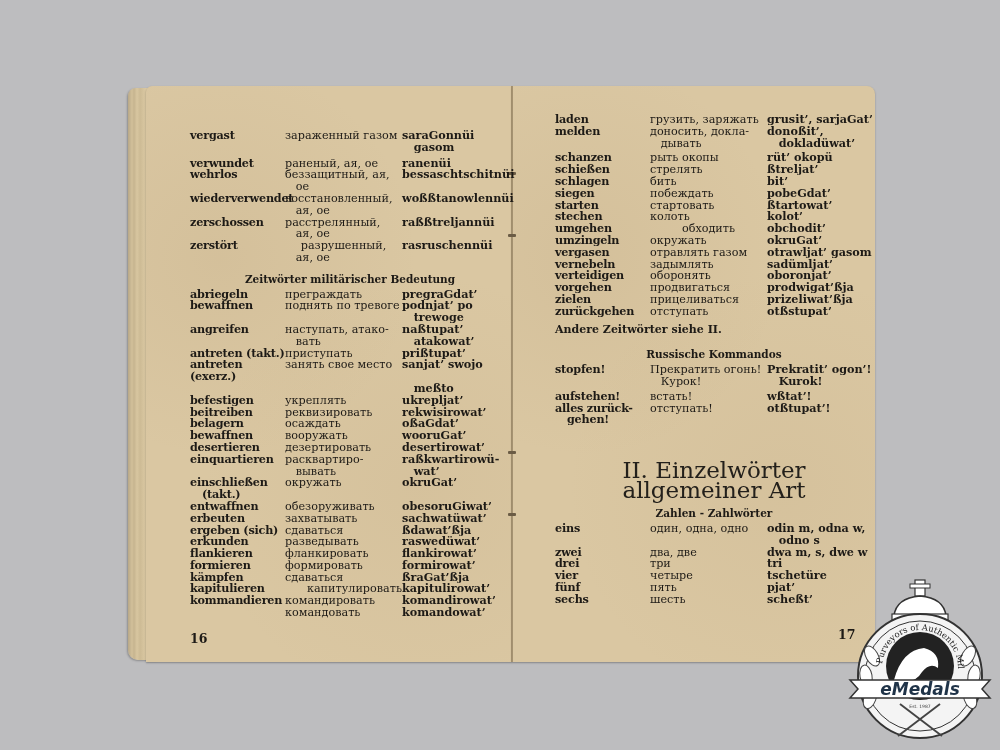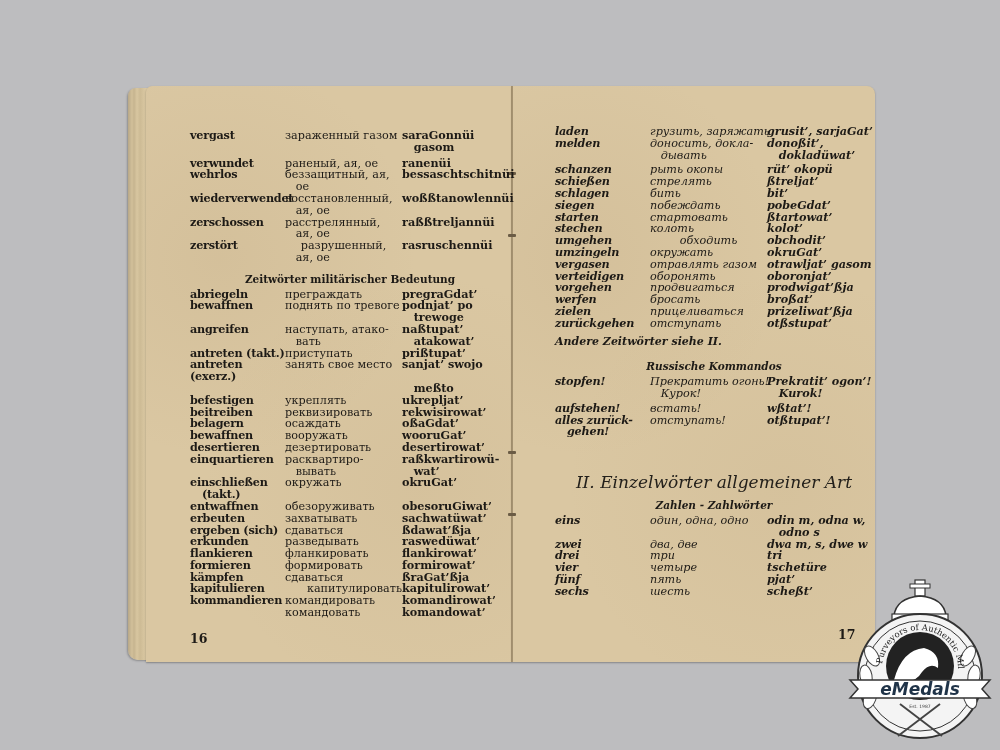--- a/index.html
+++ b/index.html
@@ -30,21 +30,21 @@
     background:#8f7c5c; opacity:.7;
   }
   .staple { position:absolute; left:380px; width:8px; height:3px; background:#6b5c45; border-radius:1px; }
   .content { position:absolute; color:#1d1a16; font-size:11.2px; line-height:11.8px; }
   .row { display:flex; position:relative; }
   .c1 { width:95px; flex:none; font-weight:bold; letter-spacing:-.2px; }
   .c2 { width:117px; flex:none; }
   .c3 { flex:1; font-weight:bold; white-space:pre; }
   .cont { padding-left:12px; }
   .heading { text-align:center; font-weight:bold; font-size:10.5px; margin:10px 0 3px; }
-  .big-heading { text-align:center; font-size:17px; line-height:20px; margin:34px 0 8px; color:#23201b; }
+  .big-heading { text-align:center; font-size:23px; line-height:20px; margin:34px 0 8px; color:#23201b; }
   .note { font-weight:bold; margin-top:6px; font-size:11px; }
   .pageno { position:absolute; font-weight:bold; font-size:12.5px; color:#1d1a16; }
   .logo { position:absolute; left:842px; top:576px; width:156px; height:170px; }
 </style>
 </head>
 <body>
 
 <div class="book">
   <div class="stack"></div>
   <div class="page left"></div>
@@ -248,21 +248,21 @@
       </div>
       <div class="row">
         <span class="c1"></span>
         <span class="c2" style="white-space: pre;">командовать</span>
         <span class="c3">komandowat’</span>
       </div>
     </div>
 </div>
 <div class="pageno" style="left:190px; top:631px;">16</div>
 
-<div class="content" style="left:555px; top:126px; width:318px;font-style:italic;">
+<div class="content" style="left:555px; top:114px; width:318px;">
   <div id="right-main">
       <div class="row">
         <span class="c1">laden</span>
         <span class="c2" style="white-space: pre;">грузить, заряжать</span>
         <span class="c3">grusit’, sarjaGat’</span>
       </div>
       <div class="row">
         <span class="c1">melden</span>
         <span class="c2" style="white-space: pre;">доносить, докла-</span>
         <span class="c3">donoßit’,</span>
@@ -311,33 +311,33 @@
         <span class="c1">umzingeln</span>
         <span class="c2" style="white-space: pre;">окружать</span>
         <span class="c3">okruGat’</span>
       </div>
       <div class="row">
         <span class="c1">vergasen</span>
         <span class="c2" style="white-space: pre;">отравлять газом</span>
         <span class="c3">otrawljat’ gasom</span>
       </div>
       <div class="row">
+        <span class="c1">vernebeln</span>
+        <span class="c2" style="white-space: pre;">задымлять</span>
+        <span class="c3">sadümljat’</span>
+      </div>
+      <div class="row">
         <span class="c1">verteidigen</span>
         <span class="c2" style="white-space: pre;">оборонять</span>
         <span class="c3">oboronjat’</span>
       </div>
       <div class="row">
         <span class="c1">vorgehen</span>
         <span class="c2" style="white-space: pre;">продвигаться</span>
         <span class="c3">prodwigat’ßja</span>
-      </div>
-      <div class="row">
-        <span class="c1">werfen</span>
-        <span class="c2" style="white-space: pre;">бросать</span>
-        <span class="c3">broßat’</span>
       </div>
       <div class="row">
         <span class="c1">zielen</span>
         <span class="c2" style="white-space: pre;">прицеливаться</span>
         <span class="c3">prizeliwat’ßja</span>
       </div>
       <div class="row">
         <span class="c1">zurückgehen</span>
         <span class="c2" style="white-space: pre;">отступать</span>
         <span class="c3">otßstupat’</span>

